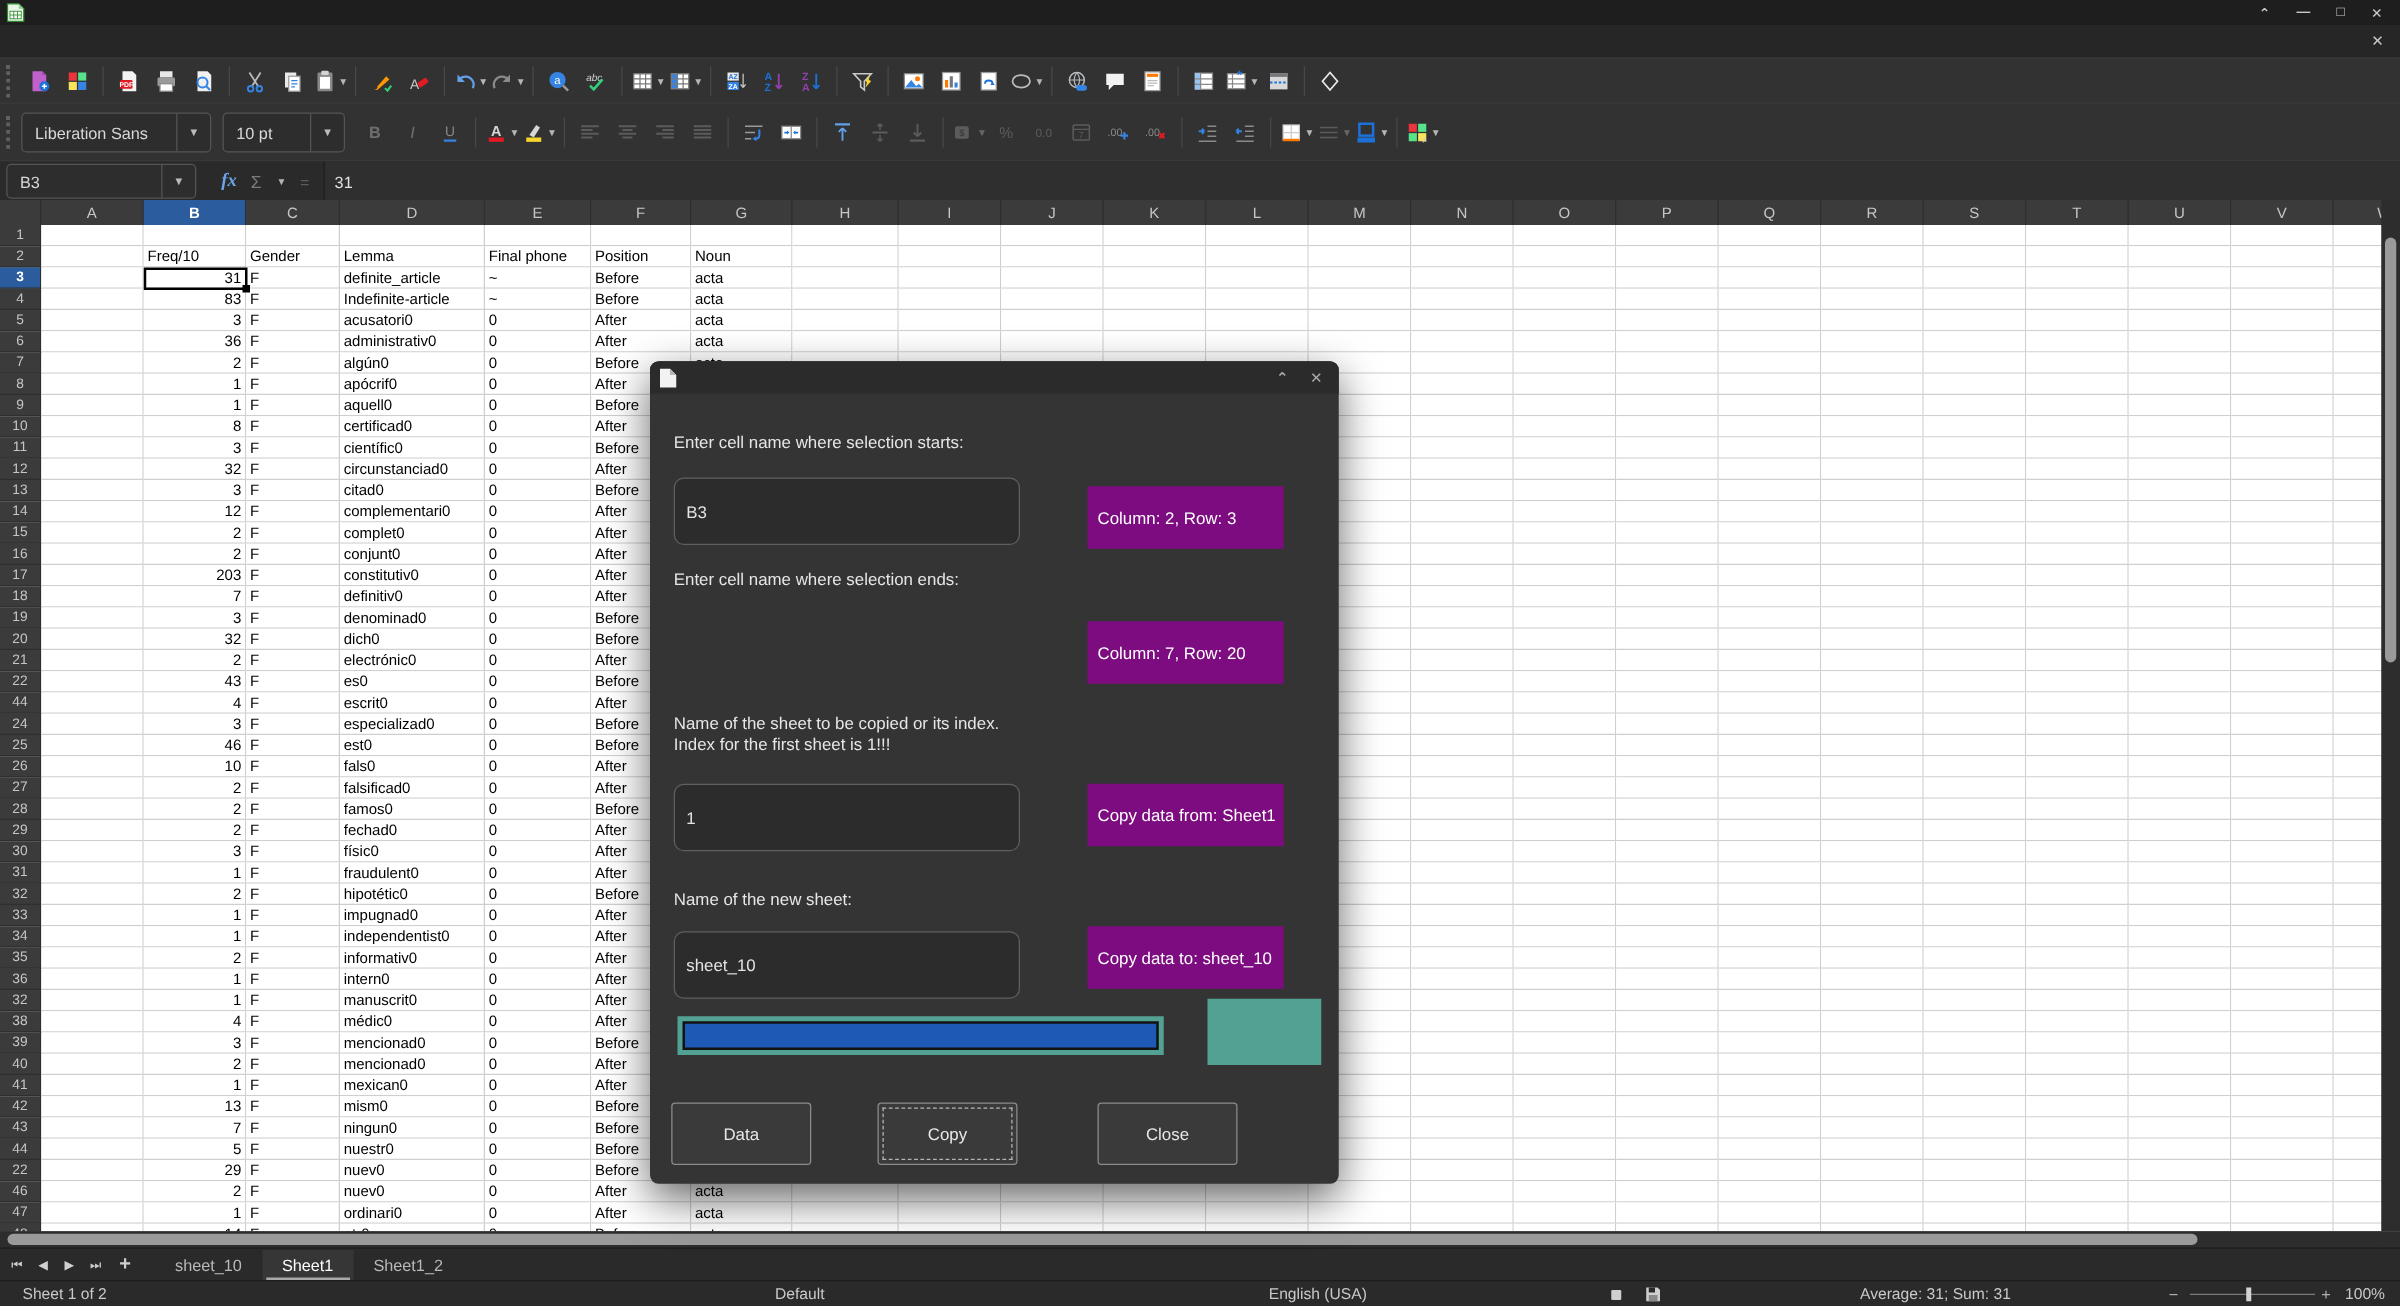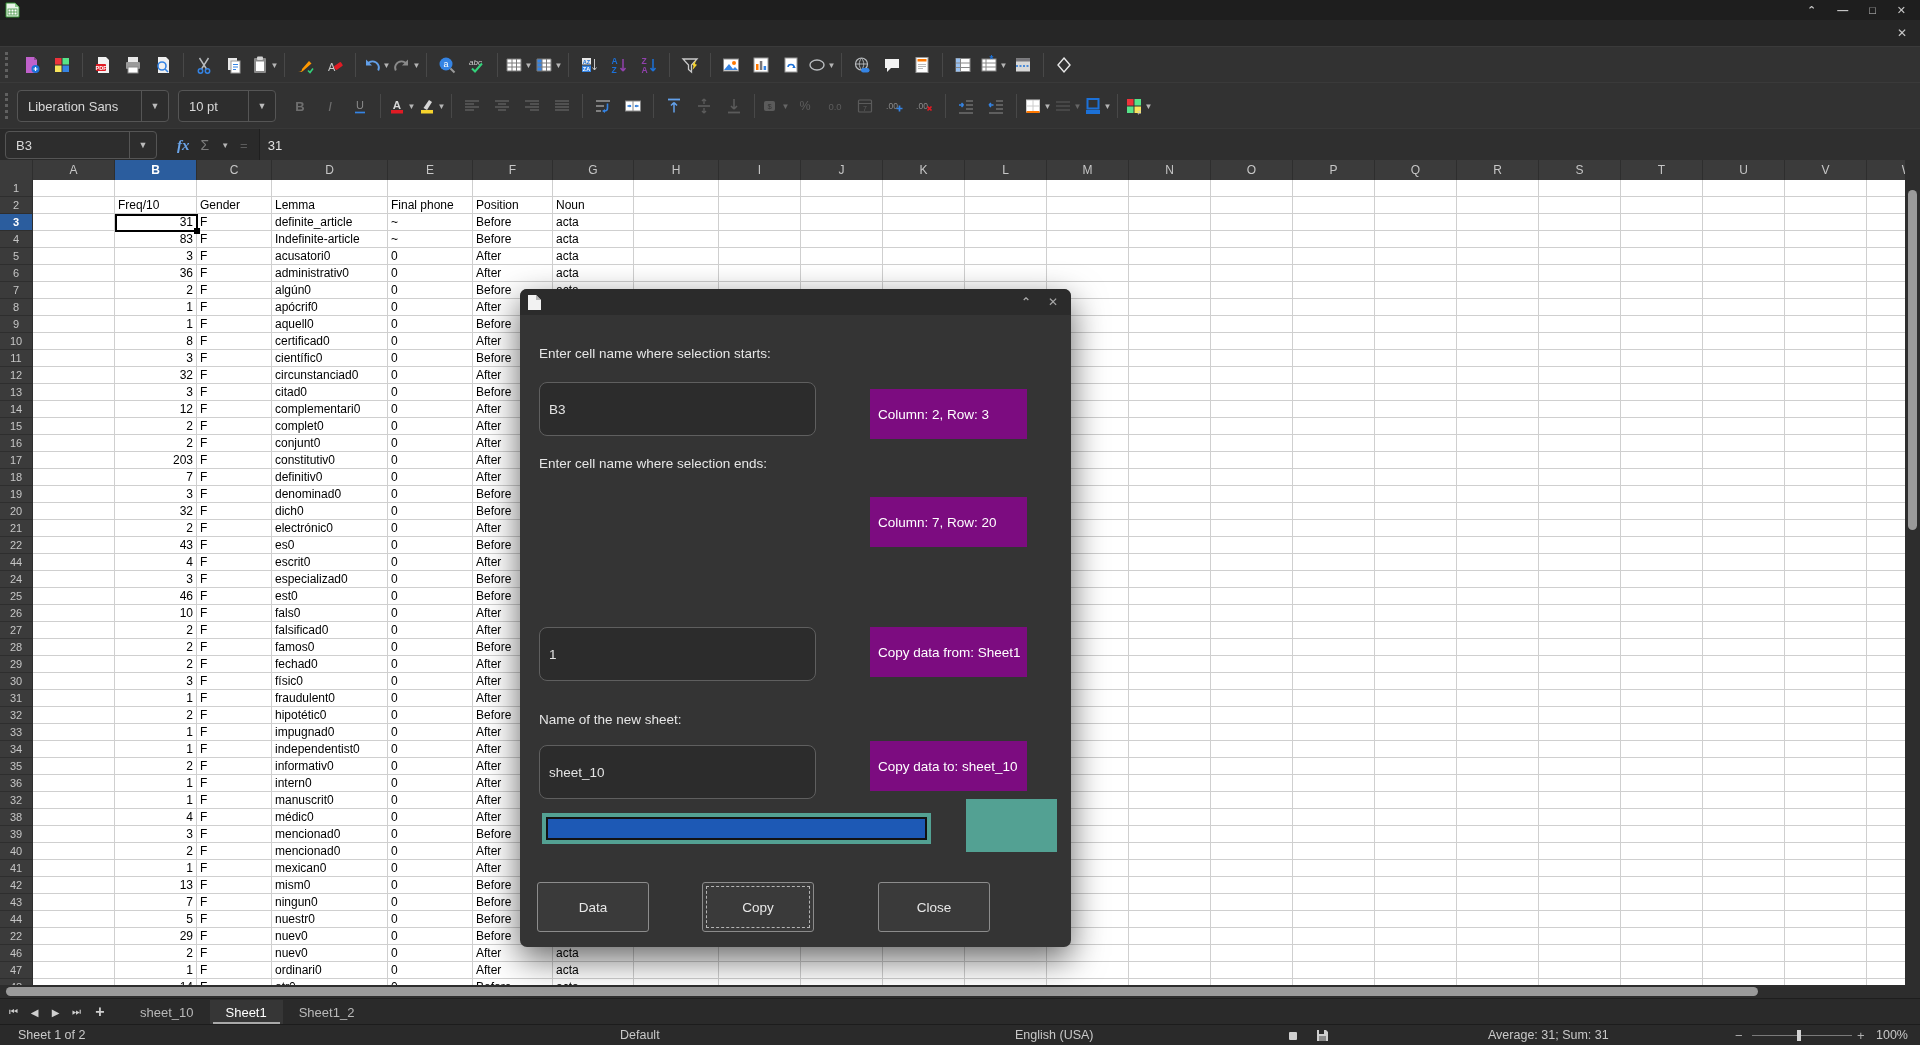--- a/index.html
+++ b/index.html
@@ -1875,20 +1875,21 @@
     </span>
   </div>
 
   <div class="dlg-label" style="top:56px">Enter cell name where selection starts:</div>
   <div class="dlg-input" style="top:93px">B3</div>
   <div class="dlg-info info-purple" style="top: 100px; background: rgb(124, 12, 128);">Column: 2, Row: 3</div>
 
   <div class="dlg-label" style="top:166px">Enter cell name where selection ends:</div>
   <div class="dlg-info info-purple" style="top: 208px; background: rgb(124, 12, 128);">Column: 7, Row: 20</div>
 
+  <div class="dlg-label" style="top:281px;width:272px">Name of the sheet to be copied or its index. Index for the first sheet is 1!!!</div>
   <div class="dlg-input" style="top:338px">1</div>
   <div class="dlg-info info-purple" style="top: 338px; background: rgb(124, 12, 128);">Copy data from: Sheet1</div>
 
   <div class="dlg-label" style="top:422px">Name of the new sheet:</div>
   <div class="dlg-input" style="top:456px">sheet_10</div>
   <div class="dlg-info info-purple" style="top: 452px; background: rgb(124, 12, 128);">Copy data to: sheet_10</div>
 
   <div class="dlg-progress frame-teal" style="background: rgb(83, 161, 147);">
     <div class="pin">
         <div class="pfill fill-blue" style="background: rgb(29, 89, 181);"></div>

